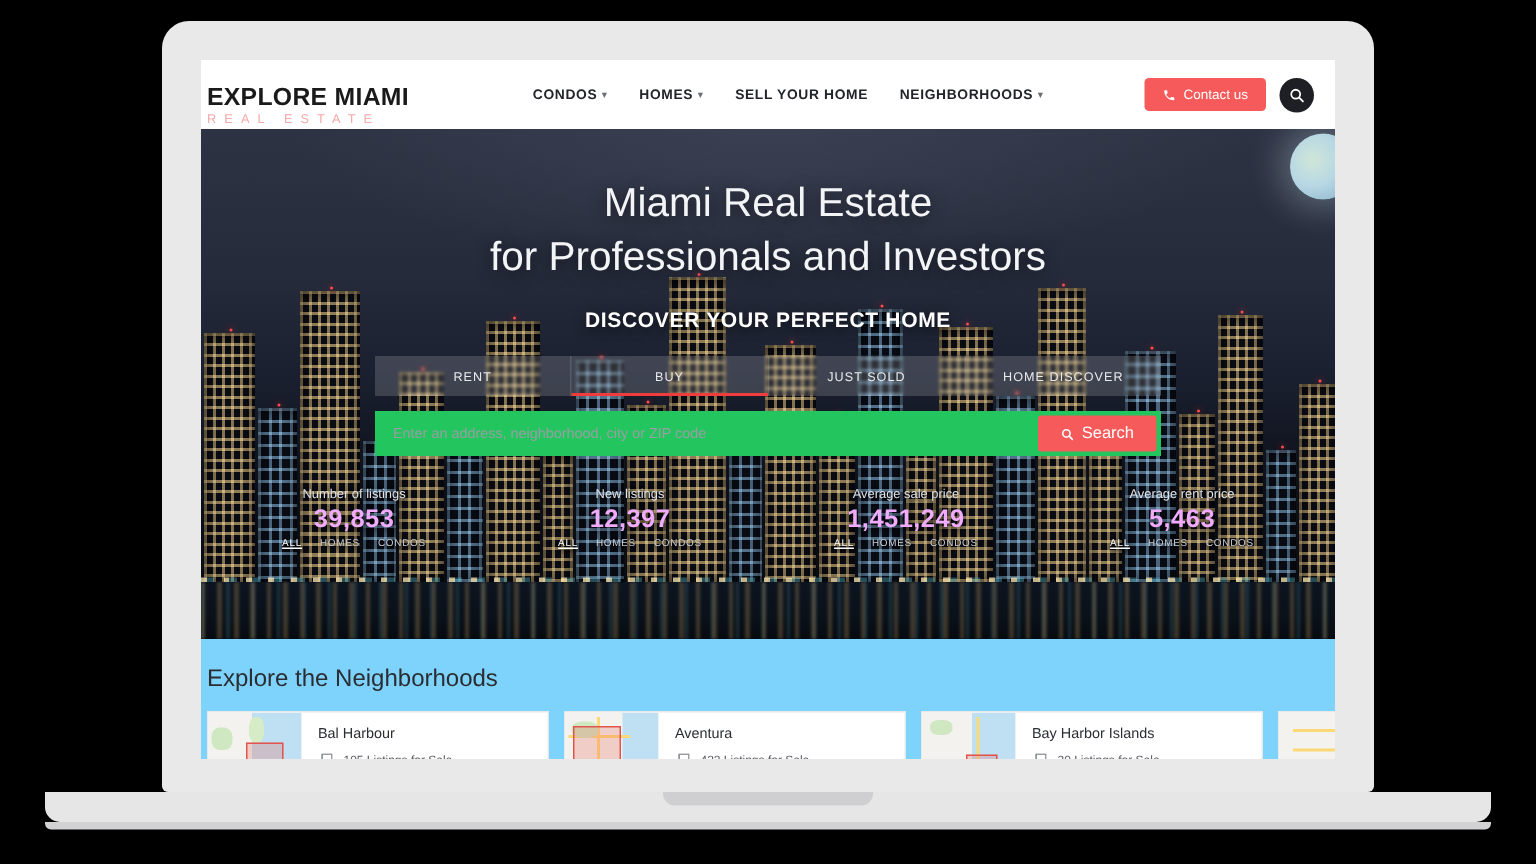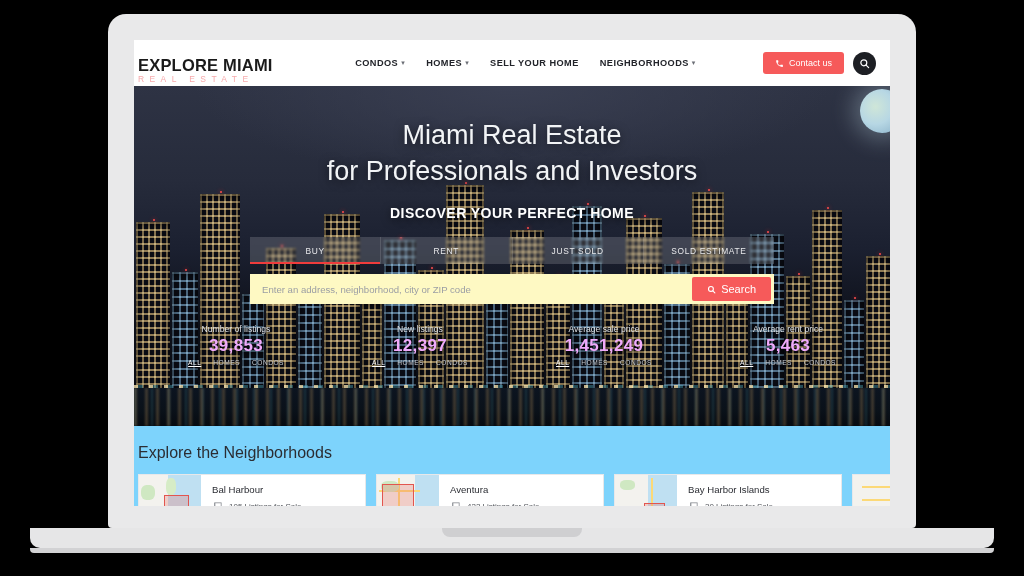--- a/index.html
+++ b/index.html
@@ -194,21 +194,21 @@
     border-right: 1px solid rgba(255,255,255,.13);
     position: relative;
   }
   .search-tab:last-child { border-right: none; }
   .search-tab.active::after {
     content: ""; position: absolute; left: 0; right: 0; bottom: 0;
     height: 2px; background: #f03c3c;
   }
   #search-bar {
     display: flex; align-items: center;
-    background: #fef9c3; height: 30px;
+    background: #22c55e; height: 30px;
     padding: 3px; margin-top: 10px;
   }
   #search-input {
     flex: 1; border: none; outline: none;
     font-family: inherit; font-size: 9.6px; color: #33363c;
     padding-left: 9px; background: transparent;
   }
   #search-input::placeholder { color: #9b9ea4; }
   #search-submit {
     background: #f65a5a; color: #fff; border: none;
@@ -375,24 +375,24 @@
 
         <div id="hero-content">
           <h1 id="hero-title">
             <span>Miami Real Estate</span><br>
             <span>for Professionals and Investors</span>
           </h1>
           <div id="hero-subtitle">DISCOVER YOUR PERFECT HOME</div>
 
           <div id="search-panel">
             <div id="search-tabs">
+              <div class="search-tab">RENT</div>
               <div class="search-tab active">BUY</div>
-              <div class="search-tab">RENT</div>
               <div class="search-tab">JUST SOLD</div>
-              <div class="search-tab">SOLD ESTIMATE</div>
+              <div class="search-tab">HOME DISCOVER</div>
             </div>
             <div id="search-bar">
               <input id="search-input" type="text" placeholder="Enter an address, neighborhood, city or ZIP code" style="">
               <button id="search-submit">
                 <svg width="9" height="9" viewBox="0 0 24 24" fill="none" stroke="#fff" stroke-width="3">
                   <circle cx="10.5" cy="10.5" r="6.5"></circle>
                     <line x1="15.5" y1="15.5" x2="21" y2="21" stroke-linecap="round"></line>
                 </svg>
                 <span>Search</span>
               </button>

